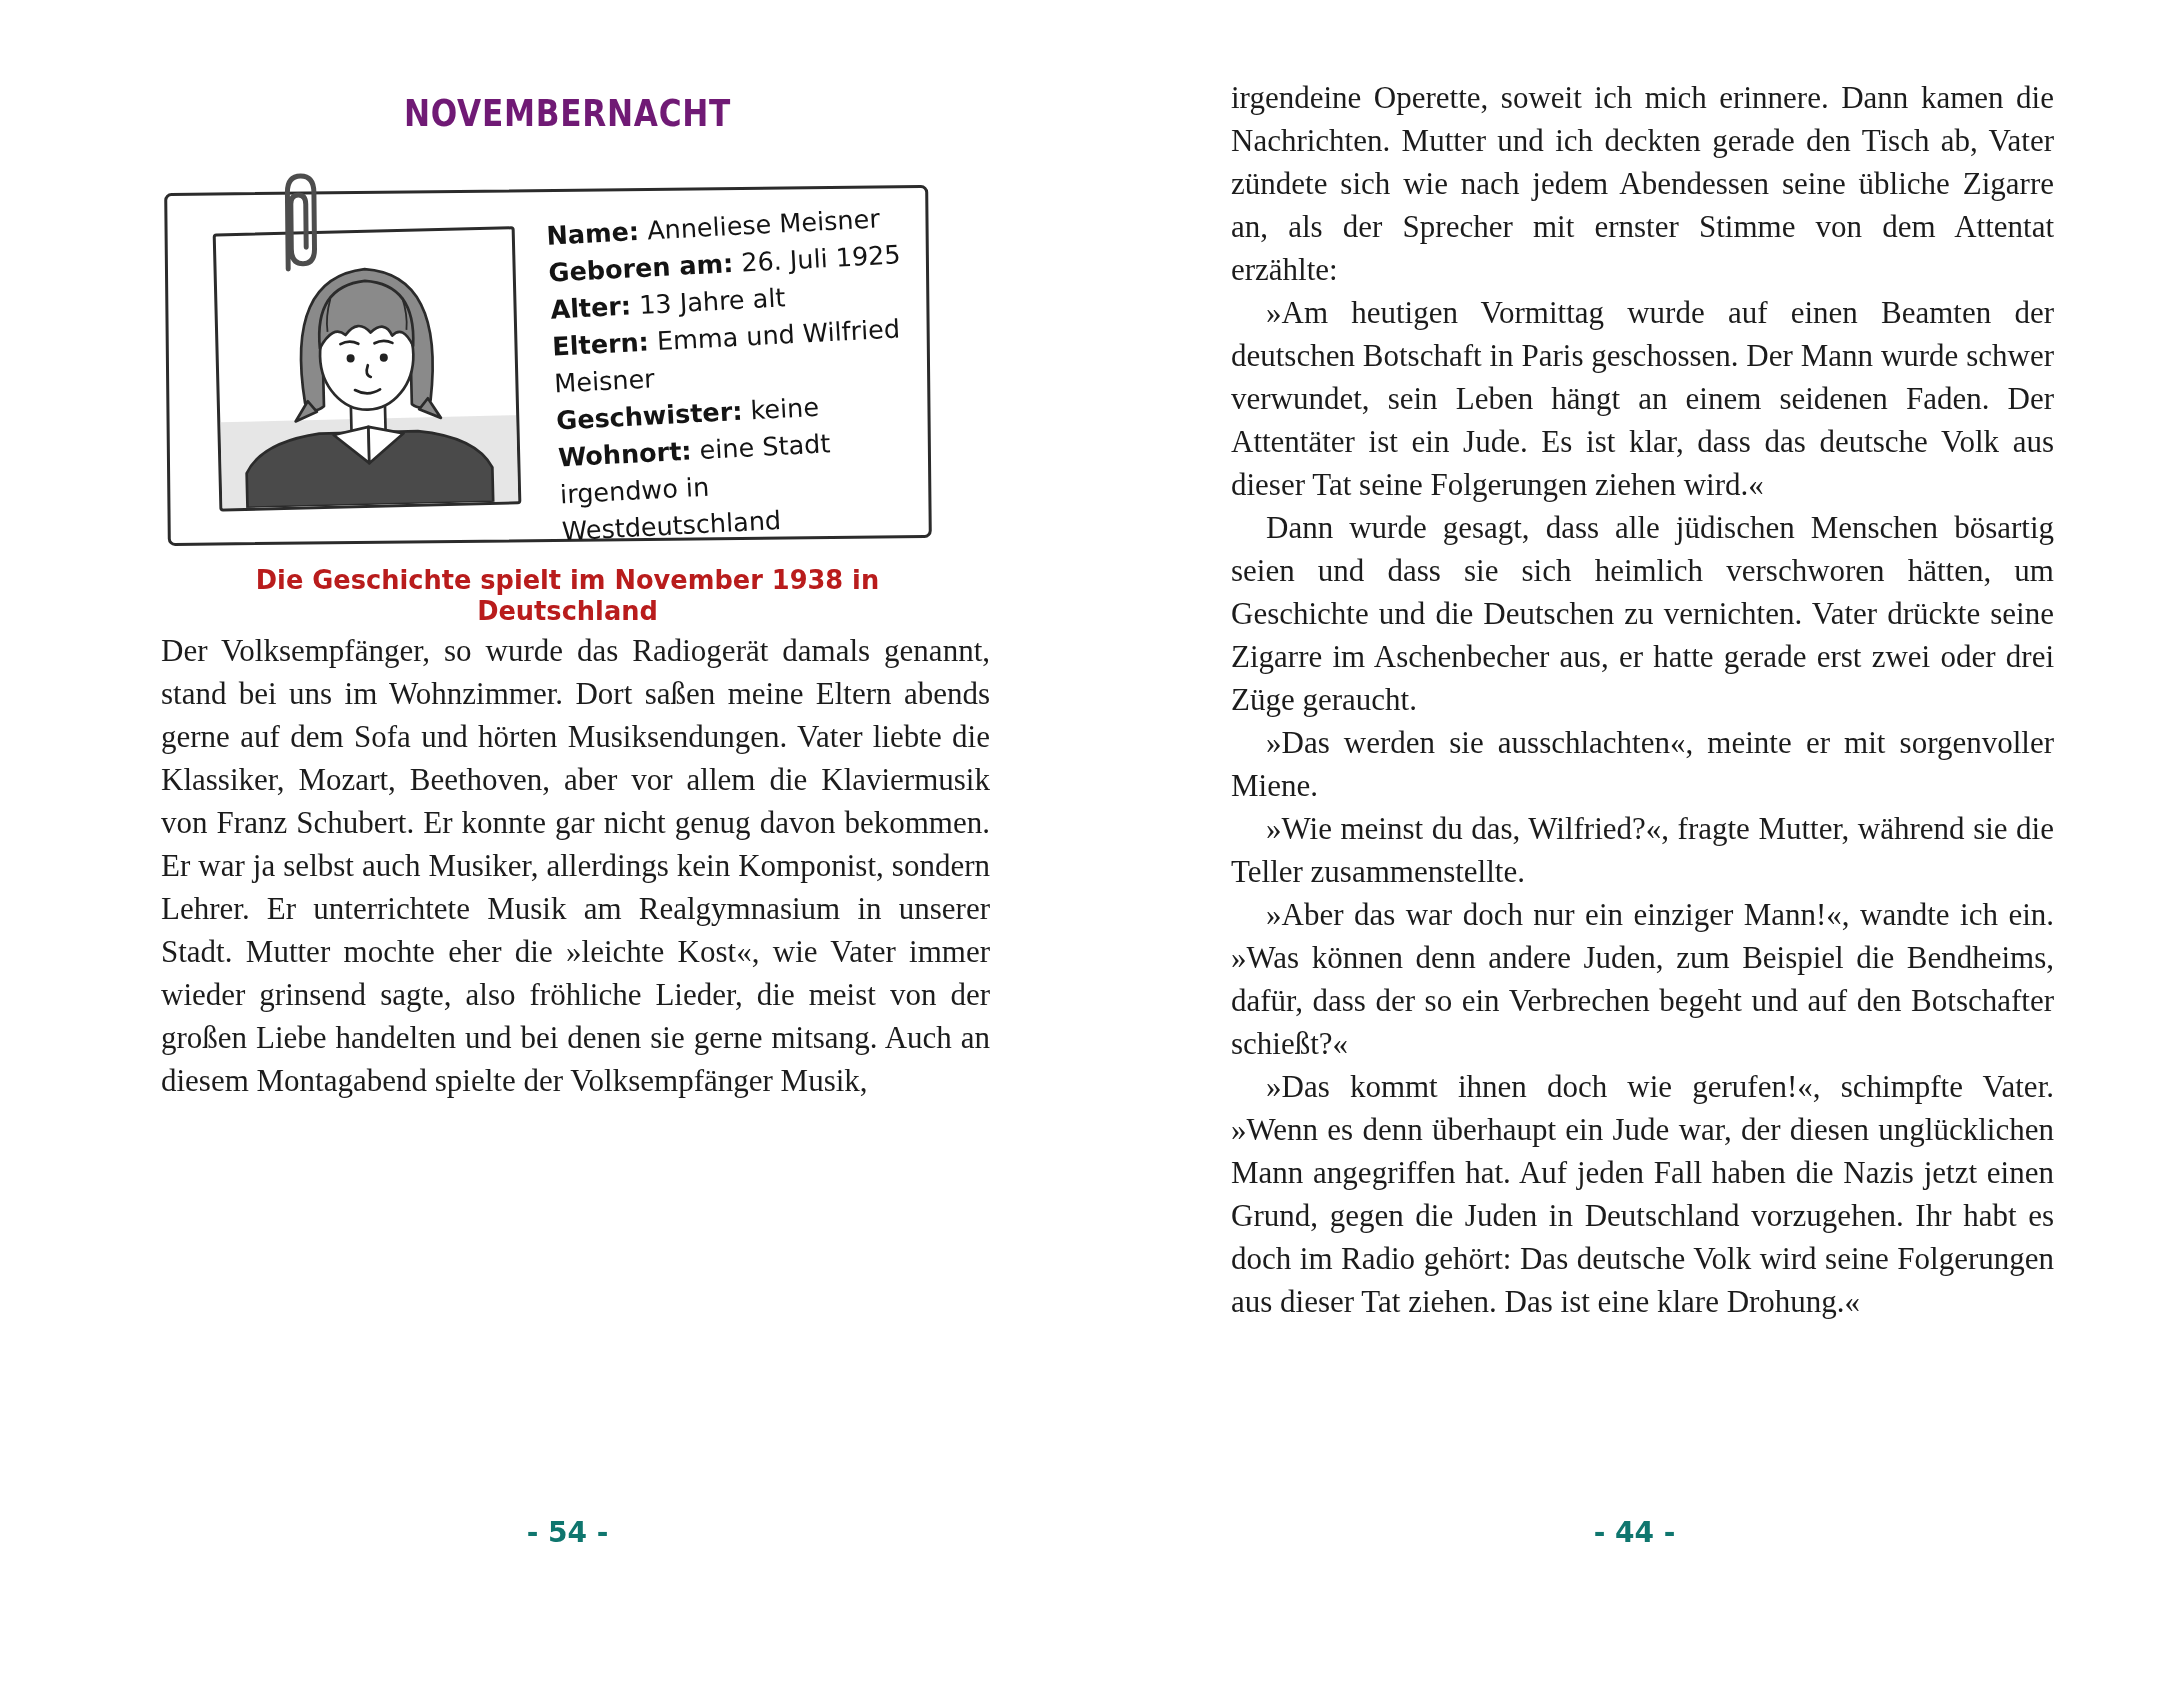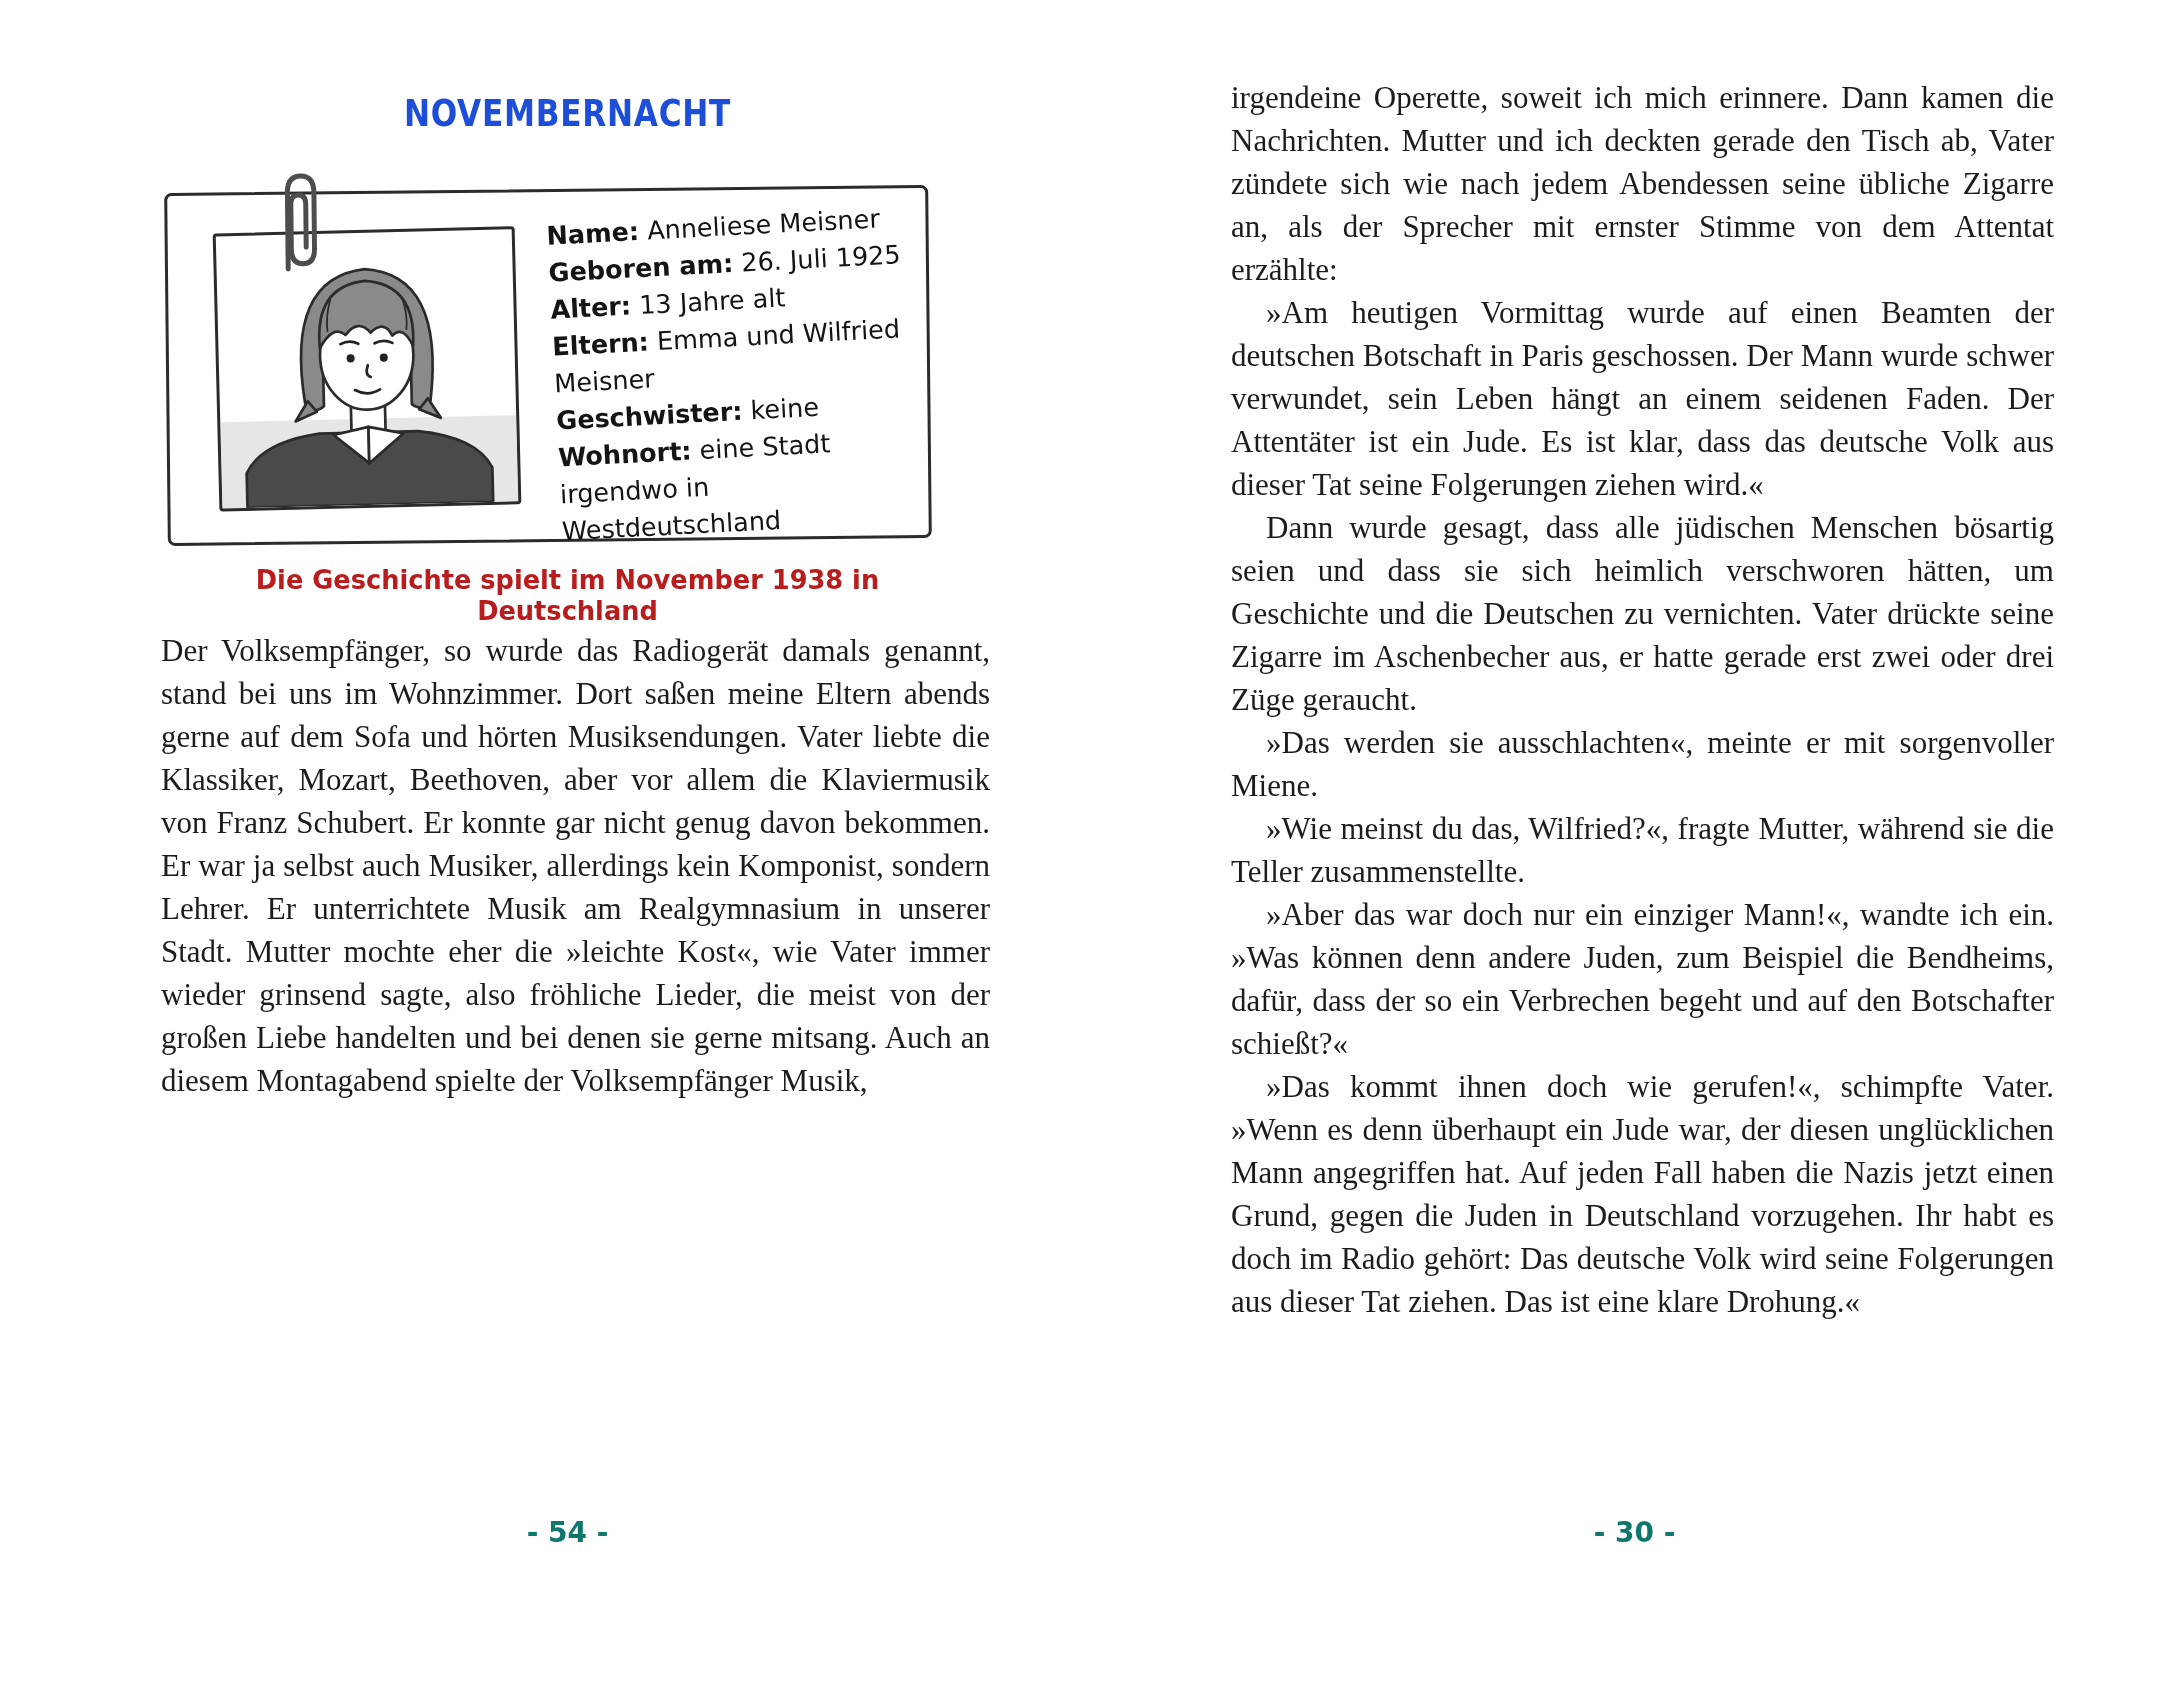--- a/index.html
+++ b/index.html
@@ -13,21 +13,21 @@
     overflow: hidden;
   }
   .col { position: absolute; top: 0; height: 100%; }
   .col-left  { left: 153px;  width: 829px; }
   .col-right { left: 1223px; width: 823px; }
 
   .chapter-title {
     position: absolute; top: 91px; left: 0; width: 100%;
     margin: 0; text-align: center;
     font-family: "DejaVu Sans", sans-serif;
-    font-weight: 800; font-size: 38px; letter-spacing: 0.9px; color: #1d4ed8;
+    font-weight: 800; font-size: 38px; letter-spacing: 0.9px; color: #701a75;
   }
   .chapter-title .title-inner { display: inline-block; transform: scaleX(0.82); }
 
   
   .card {
     position: absolute; left: 12.7px; top: 189px;
     width: 764px; height: 353px;
     border: 3.6px solid #2b2b2b; border-radius: 7.3px;
     background: #ffffff; box-sizing: border-box;
     transform: rotate(-0.6deg);
@@ -152,17 +152,17 @@
     <div class="body-text body-right">
       <p class="para">irgendeine Operette, soweit ich mich erinnere. Dann kamen die Nachrichten. Mutter und ich deckten gerade den Tisch ab, Vater zündete sich wie nach jedem Abendessen seine übliche Zigarre an, als der Sprecher mit ernster Stimme von dem Attentat erzählte:</p>
       <p class="para indent">»Am heutigen Vormittag wurde auf einen Beamten der deutschen Botschaft in Paris geschossen. Der Mann wurde schwer verwundet, sein Leben hängt an einem seidenen Faden. Der Attentäter ist ein Jude. Es ist klar, dass das deutsche Volk aus dieser Tat seine Folgerungen ziehen wird.«</p>
       <p class="para indent">Dann wurde gesagt, dass alle jüdischen Menschen bösartig seien und dass sie sich heimlich verschworen hätten, um Geschichte und die Deutschen zu vernichten. Vater drückte seine Zigarre im Aschenbecher aus, er hatte gerade erst zwei oder drei Züge geraucht.</p>
       <p class="para indent">»Das werden sie ausschlachten«, meinte er mit sorgenvoller Miene.</p>
       <p class="para indent">»Wie meinst du das, Wilfried?«, fragte Mutter, während sie die Teller zusammenstellte.</p>
       <p class="para indent">»Aber das war doch nur ein einziger Mann!«, wandte ich ein. »Was können denn andere Juden, zum Beispiel die Bendheims, dafür, dass der so ein Verbrechen begeht und auf den Botschafter schießt?«</p>
       <p class="para indent">»Das kommt ihnen doch wie gerufen!«, schimpfte Vater. »Wenn es denn überhaupt ein Jude war, der diesen unglücklichen Mann angegriffen hat. Auf jeden Fall haben die Nazis jetzt einen Grund, gegen die Juden in Deutschland vorzugehen. Ihr habt es doch im Radio gehört: Das deutsche Volk wird seine Folgerungen aus dieser Tat ziehen. Das ist eine klare Drohung.«</p>
     </div>
 
-    <div class="page-number">- 30 -</div>
+    <div class="page-number">- 44 -</div>
   </section>
 
 </div>
 
 
 </body></html>

